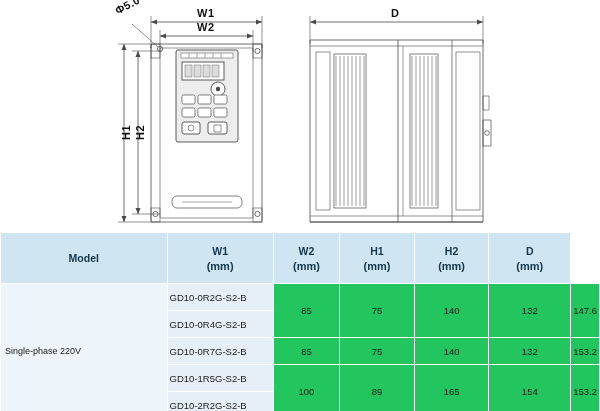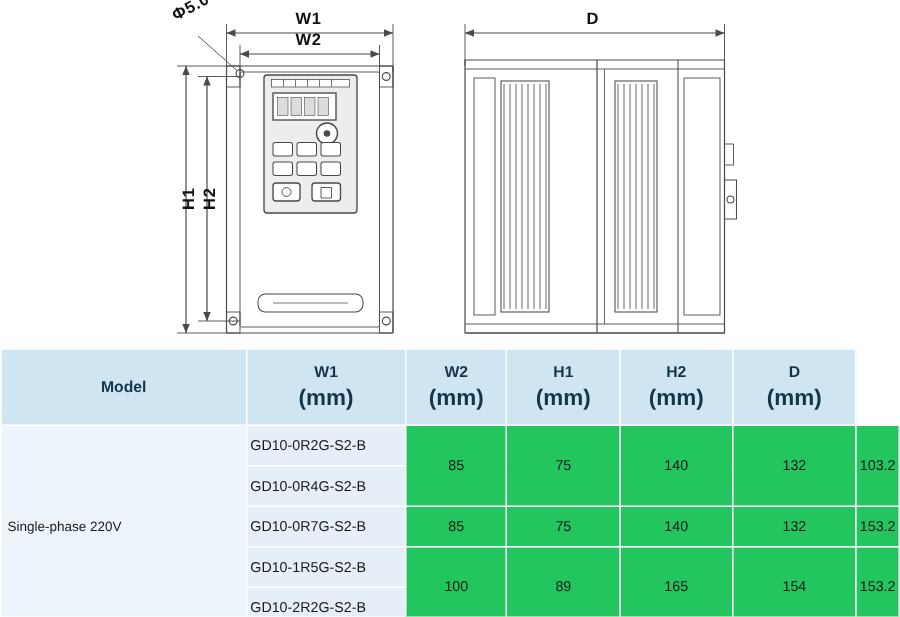--- a/index.html
+++ b/index.html
@@ -60,21 +60,21 @@
   #spec-table thead th {
     background: #cfe5f2;
     color: #14364a;
     font-size: 10.5px;
     font-weight: bold;
     height: 46px;
     padding: 2px 0;
   }
   #spec-table thead th .unit {
     display: block;
-    font-size: 15px;
+    font-size: 11px;
     font-weight: bold;
     margin-top: 3px;
   }
   #spec-table tbody td {
     background: #22c55e;
     color: #1a1a1a;
     height: 24px;
     padding: 1px 2px;
   }
   #spec-table tbody td.modelcell {
@@ -267,21 +267,21 @@
       </tr>
     </thead>
     <tbody>
       <tr>
         <td class="groupcell" rowspan="5" style="width:60px;">Single-phase 220V</td>
         <td class="modelcell">GD10-0R2G-S2-B</td>
         <td rowspan="2">85</td>
         <td rowspan="2">75</td>
         <td rowspan="2">140</td>
         <td rowspan="2">132</td>
-        <td rowspan="2">103.2</td>
+        <td rowspan="2">147.6</td>
       </tr>
       <tr>
         <td class="modelcell">GD10-0R4G-S2-B</td>
       </tr>
       <tr>
         <td class="modelcell">GD10-0R7G-S2-B</td>
         <td>85</td>
         <td>75</td>
         <td>140</td>
         <td>132</td>

